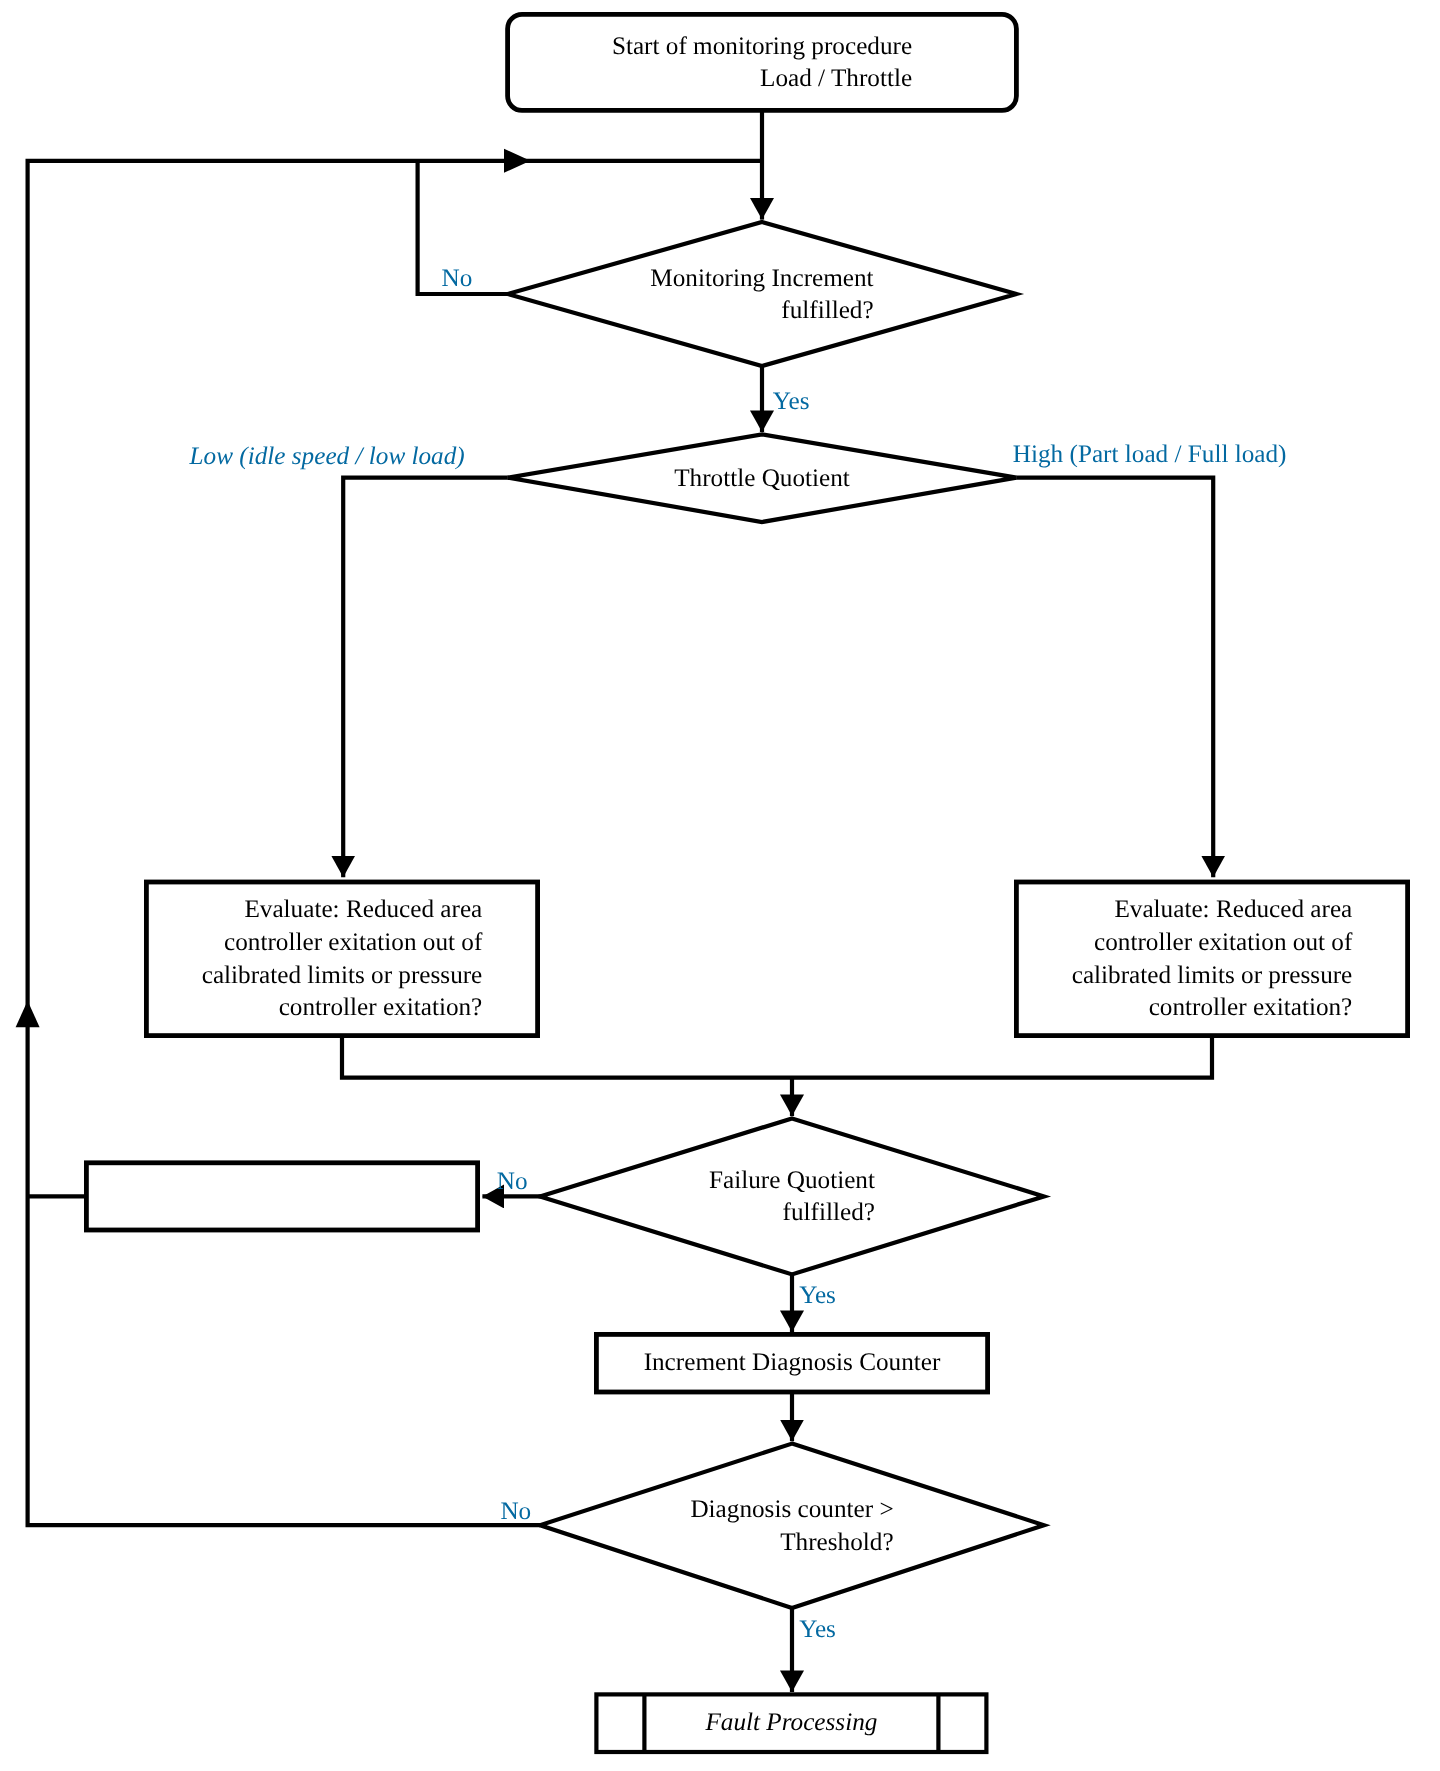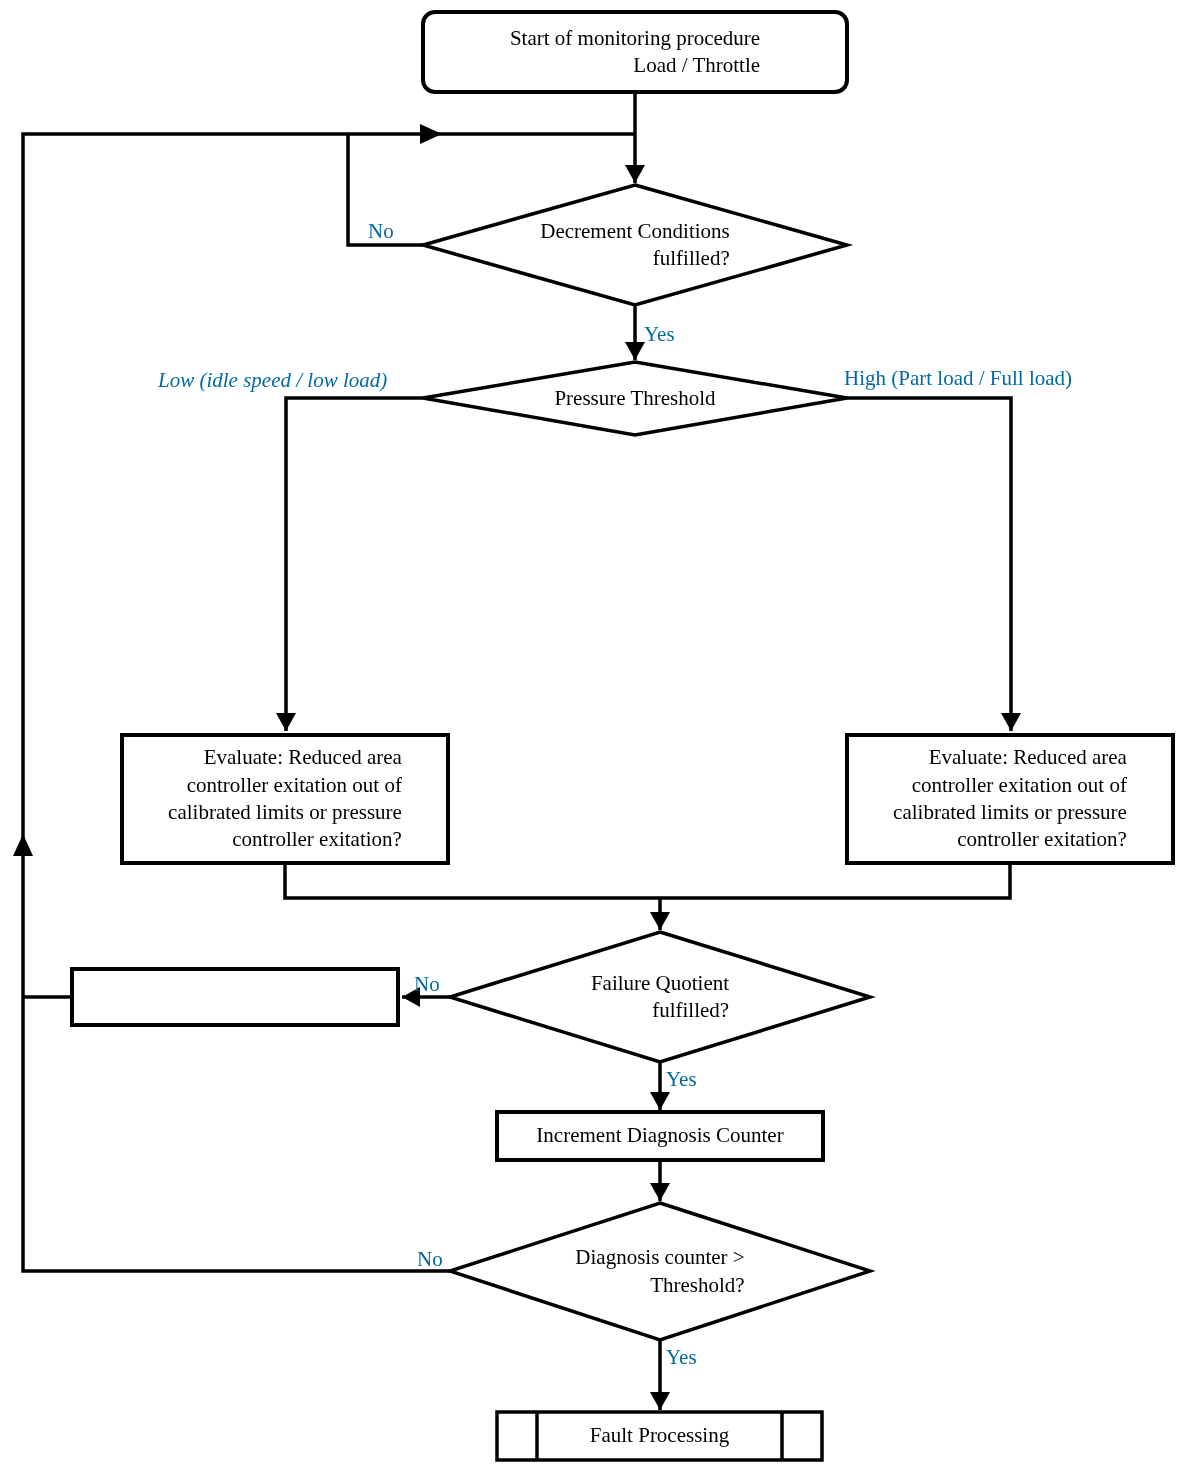--- a/index.html
+++ b/index.html
@@ -39,21 +39,21 @@
   
   #lbl-start { left: 423px; top: 12px;   width: 424px; height: 80px; }
   #lbl-d1    { left: 435px; top: 185px;  width: 400px; height: 120px; }
   #lbl-d2    { left: 435px; top: 362px;  width: 400px; height: 73px; }
   #lbl-evl   { left: 122px; top: 735px;  width: 326px; height: 128px; }
   #lbl-evr   { left: 847px; top: 735px;  width: 326px; height: 128px; }
   #lbl-dec   { left: 72px;  top: 969px;  width: 326px; height: 56px; }
   #lbl-d3    { left: 460px; top: 932px;  width: 400px; height: 130px; }
   #lbl-inc   { left: 497px; top: 1112px; width: 326px; height: 48px; }
   #lbl-d4    { left: 460px; top: 1203px; width: 400px; height: 137px; }
-  #lbl-fault { left: 537px; top: 1412px; width: 245px; height: 48px; }
+  #lbl-fault { left: 537px; top: 1412px; width: 245px; height: 48px; font-style: italic; }
   
   #lbl-no1  { left: 368px; top: 219px; }
   #lbl-yes1 { left: 644px; top: 322px; }
   #lbl-low  { left: 158px; top: 368px; font-style: italic; }
   #lbl-high { left: 844px; top: 366px; }
   #lbl-no2  { left: 414px; top: 972px; }
   #lbl-yes2 { left: 666px; top: 1067px; }
   #lbl-no3  { left: 417px; top: 1247px; }
   #lbl-yes3 { left: 666px; top: 1345px; }
 </style>
@@ -106,23 +106,23 @@
     <polygon class="shape" points="660,932 870,997 660,1062 450,997"></polygon>
     <rect class="shape thick" x="497" y="1112" width="326" height="48"></rect>
     <polygon class="shape" points="660,1203 870,1271 660,1340 450,1271"></polygon>
     <rect class="shape" x="497" y="1412" width="325" height="48"></rect>
     <line class="bar" x1="537" y1="1412" x2="537" y2="1460"></line>
     <line class="bar" x1="782" y1="1412" x2="782" y2="1460"></line>
   </svg>
 
   <div class="node-label" id="lbl-start">Start of monitoring procedure
 Load / Throttle</div>
-  <div class="node-label" id="lbl-d1">Decrement Conditions
+  <div class="node-label" id="lbl-d1">Monitoring Increment
 fulfilled?</div>
-  <div class="node-label" id="lbl-d2">Pressure Threshold</div>
+  <div class="node-label" id="lbl-d2">Throttle Quotient</div>
   <div class="node-label" id="lbl-evl">Evaluate: Reduced area
 controller exitation out of
 calibrated limits or pressure
 controller exitation?</div>
   <div class="node-label" id="lbl-evr">Evaluate: Reduced area
 controller exitation out of
 calibrated limits or pressure
 controller exitation?</div>
   <div class="node-label" id="lbl-d3">Failure Quotient
 fulfilled?</div>

